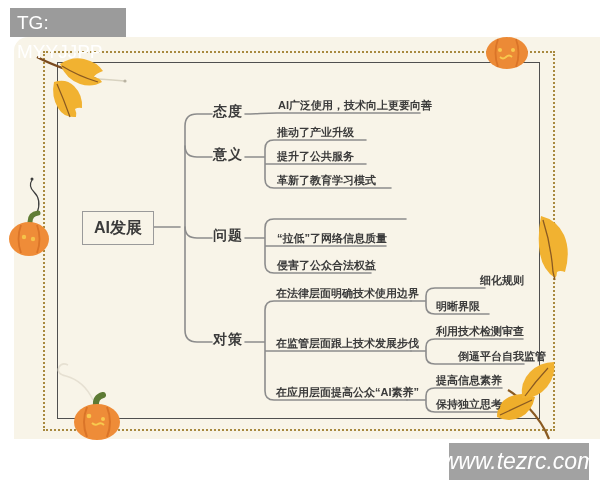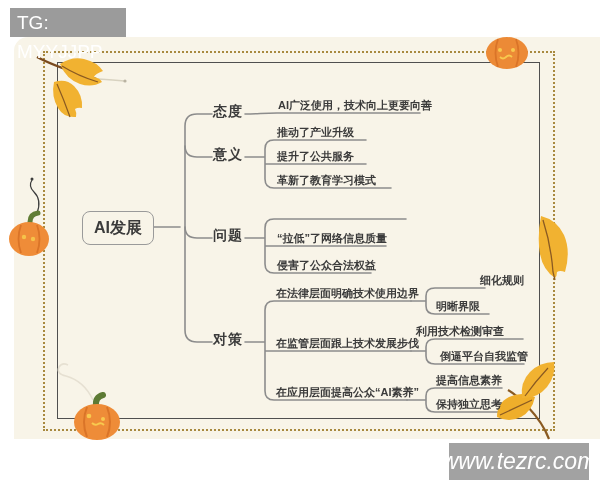--- a/index.html
+++ b/index.html
@@ -11,21 +11,21 @@
   .frame-dotted{position:absolute;left:43px;top:51px;width:508px;height:376px;
          border:2px dotted #a8893f;z-index:1;}
   .frame-solid{position:absolute;left:57px;top:62px;width:481px;height:355px;
          border:1px solid #4f4f4f;z-index:1;}
   svg.art{position:absolute;left:0;top:0;z-index:2;}
   .t{position:absolute;font-weight:bold;color:#3b3b3b;white-space:nowrap;z-index:3;
      font-family:"Liberation Sans",sans-serif;}
   .leaf{font-size:11px;}
   .blabel{font-size:14px;letter-spacing:1px;}
   .root-box{position:absolute;left:82px;top:211px;width:70px;height:32px;z-index:3;
-     border:1.5px solid #9a9a9a;border-radius:8px;display:flex;align-items:center;
+     border:1.5px solid #9a9a9a;border-radius:0;display:flex;align-items:center;
      justify-content:center;font-size:16px;font-weight:bold;color:#3b3b3b;
      background:#f8f4e8;}
   .wm-top{position:absolute;left:10px;top:8px;width:116px;height:29px;z-index:5;
      background:#9b9b9b;color:#ffffff;font-size:19px;line-height:29px;
      padding-left:7px;box-sizing:border-box;}
   .wm-bottom{position:absolute;left:449px;top:443px;width:140px;height:37px;z-index:5;
      background:#a2a2a2;color:#ffffff;font-size:23px;display:flex;
      align-items:center;justify-content:center;font-style:italic;}
 </style>
 </head>
@@ -120,22 +120,22 @@
 
   <div class="t leaf" style="left:277px;top:231px;">“拉低”了网络信息质量</div>
   <div class="t leaf" style="left:277px;top:258px;">侵害了公众合法权益</div>
 
   <div class="t leaf" style="left:276px;top:286px;">在法律层面明确技术使用边界</div>
   <div class="t leaf" style="left:276px;top:336px;">在监管层面跟上技术发展步伐</div>
   <div class="t leaf" style="left:276px;top:385px;">在应用层面提高公众“AI素养”</div>
 
   <div class="t leaf" style="left:436px;top:273px;padding-left:44px;">细化规则</div>
   <div class="t leaf" style="left:436px;top:299px;">明晰界限</div>
-  <div class="t leaf" style="left:416px;top:324px;">利用技术检测审查</div>
-  <div class="t leaf" style="left:440px;top:349px;">倒逼平台自我监管</div>
+  <div class="t leaf" style="left:436px;top:324px;">利用技术检测审查</div>
+  <div class="t leaf" style="left:458px;top:349px;">倒逼平台自我监管</div>
   <div class="t leaf" style="left:436px;top:373px;">提高信息素养</div>
   <div class="t leaf" style="left:436px;top:397px;">保持独立思考</div>
 
   <div class="wm-top">
     <span>TG: MYYJJPP</span>
   </div>
   <div class="wm-bottom">
     <span>www.tezrc.com</span>
   </div>
 

